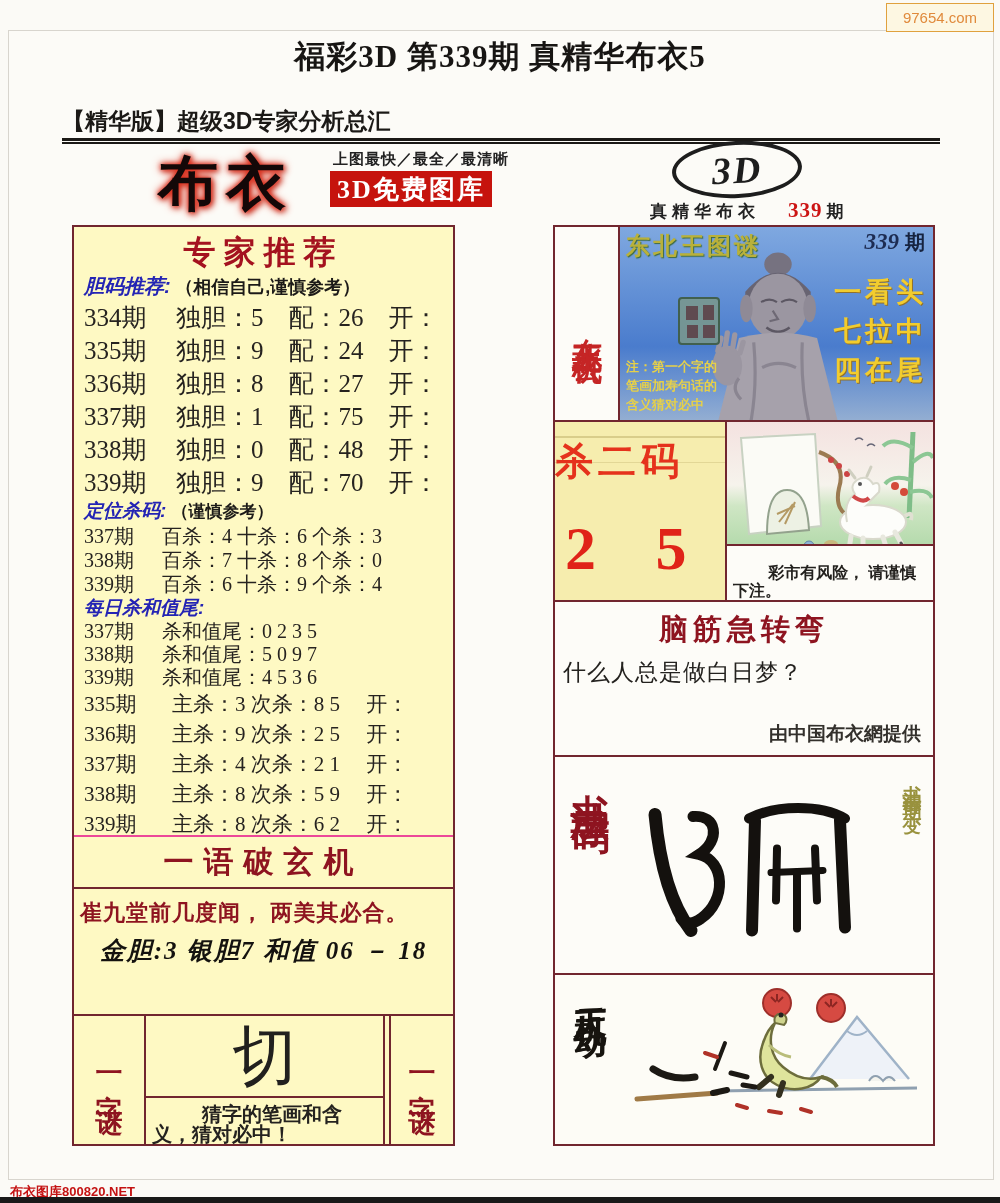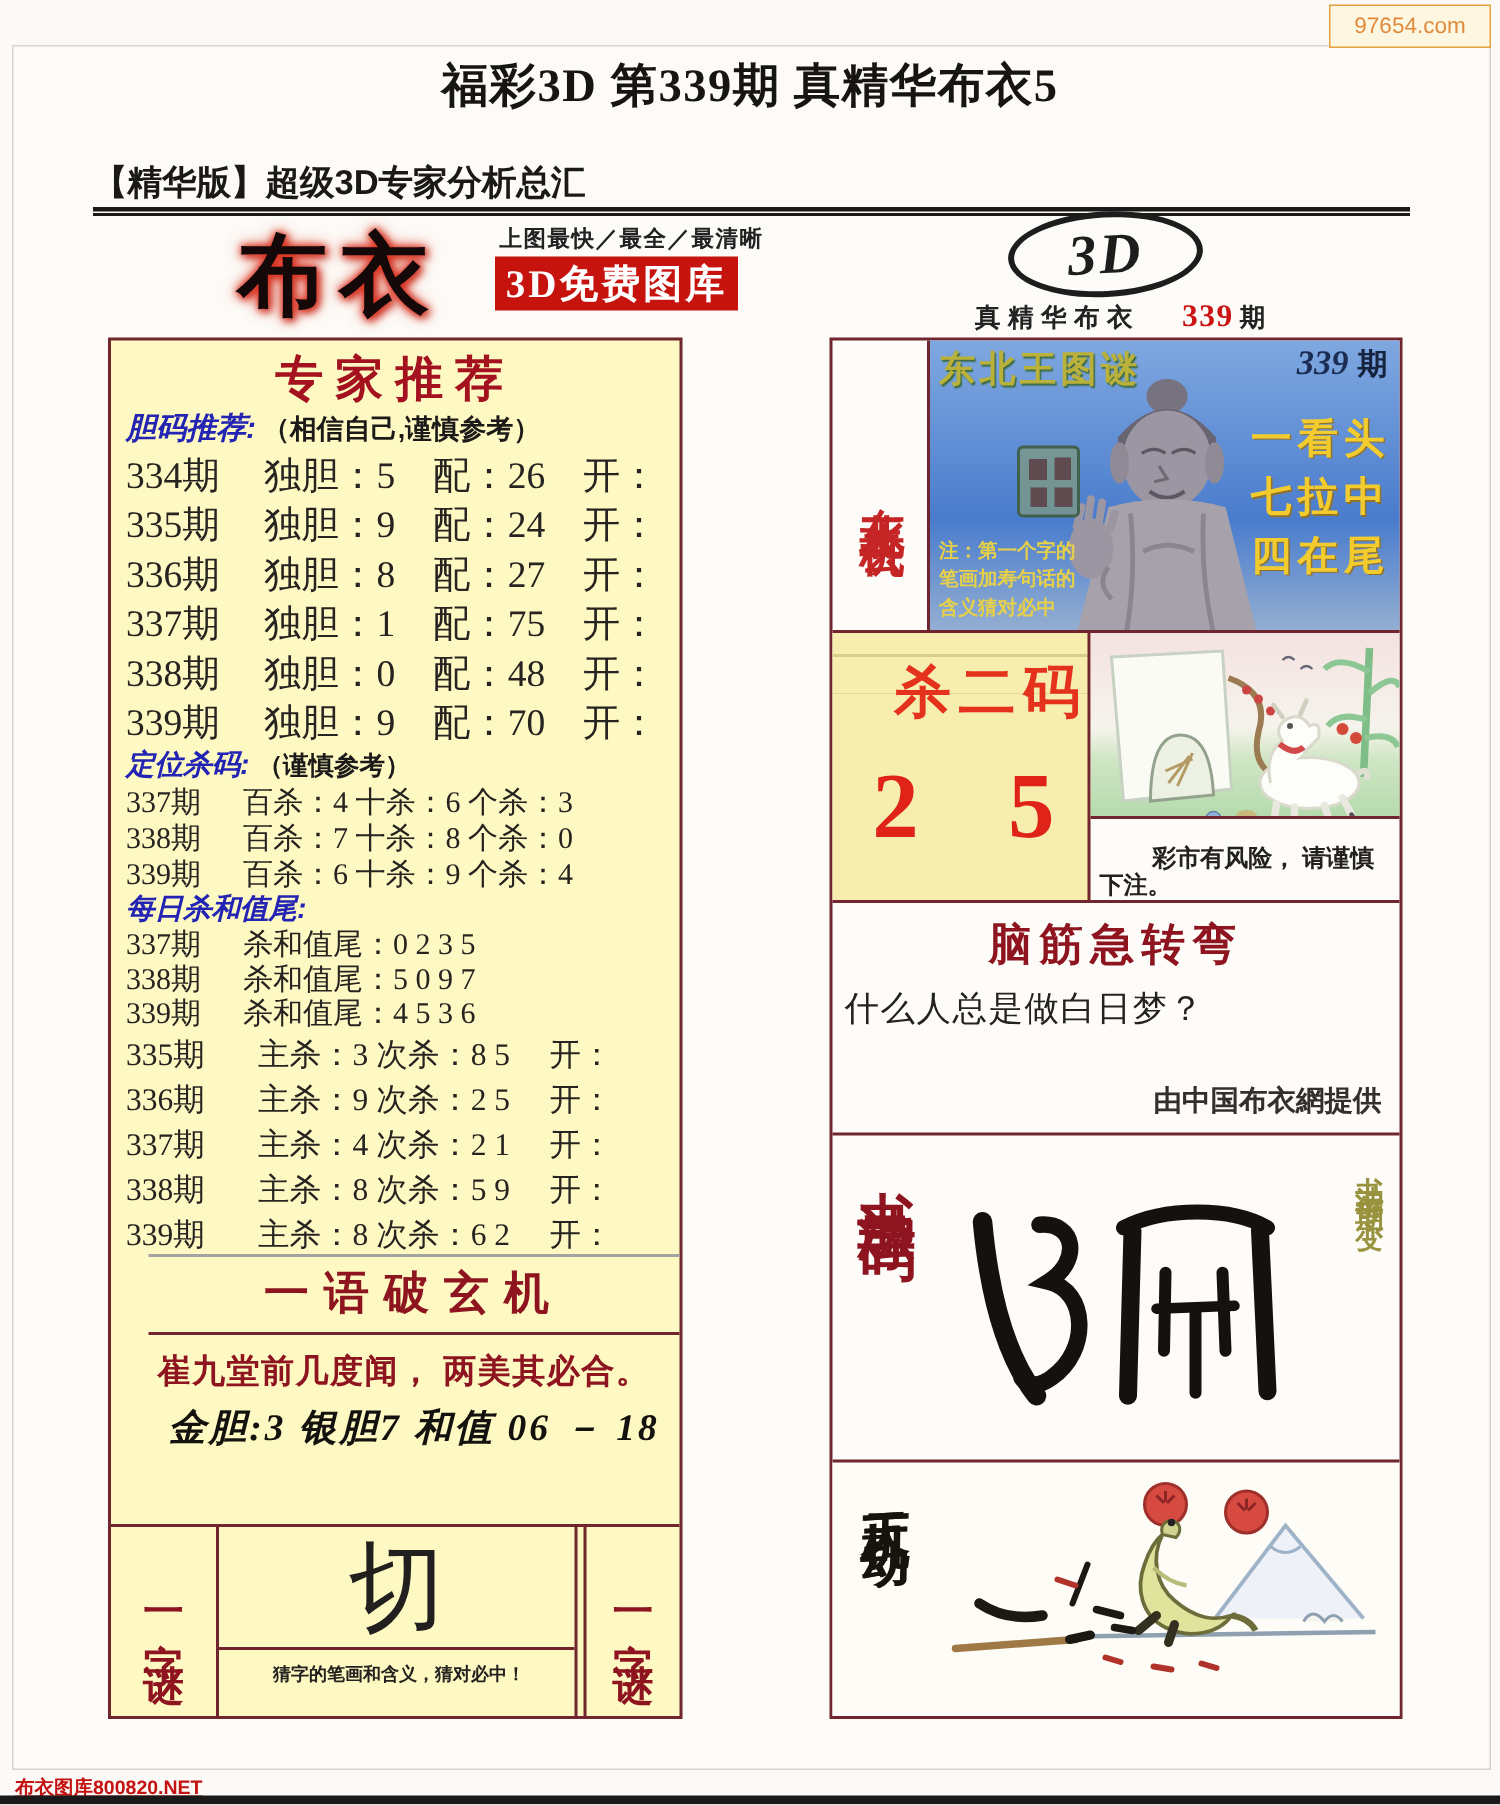--- a/index.html
+++ b/index.html
@@ -39,35 +39,35 @@
   .row .issue { flex:0 0 92px; }
   .dan-row { font-size:25px; line-height:33px; }
   .pos-row { font-size:20px; line-height:24px; }
   .pos-row .issue { flex-basis:78px; }
   .sum-row { font-size:20px; line-height:23px; }
   .sum-row .issue { flex-basis:78px; }
   .tri-row { font-size:21px; line-height:30px; }
   .tri-row .issue { flex-basis:88px; }
   .small-lbl { font-size:19px; line-height:24px; }
 
-  .sec-mystery { height:187px; border-top:2px solid #a3a3a3;margin-left:25px; }
+  .sec-mystery { height:187px; border-top:2px solid #ec4899; }
   .mystery-title { text-align:center; font-size:30px; font-weight:bold; color:#8e1420; letter-spacing:10px;
                    line-height:50px; border-bottom:2px solid #71262f; }
   .mystery-phrase { color:#8e1420; font-size:22px; font-weight:bold; padding:9px 4px 0 6px; letter-spacing:1px; }
   .mystery-gold { color:#14120f; font-size:25px; font-weight:bold; font-style:italic; text-align:center; padding-top:6px; letter-spacing:2px; }
 
   .sec-riddle { flex:1; border-top:2px solid #71262f; display:flex; }
   .riddle-side { width:72px; display:flex; align-items:center; justify-content:center;
                  writing-mode:vertical-rl; font-size:27px; font-weight:bold; color:#8e1420; letter-spacing:14px; }
   .riddle-side.left { border-right:2px solid #71262f; }
   .riddle-side.right { width:64px; border-left:2px solid #71262f; margin-left:4px; }
   .riddle-mid { flex:1; display:flex; flex-direction:column; border-right:2px solid #71262f; }
   .riddle-char { height:82px; border-bottom:2px solid #71262f; display:flex; align-items:center; justify-content:center;
                  font-size:64px; color:#21201e; }
-  .riddle-hint { flex:1; font-size:12px; font-weight:bold; color:#24221f; padding:6px 6px 18px 6px; text-indent:2.5em; line-height:20px; }
+  .riddle-hint { flex:1; font-size:20px; font-weight:bold; color:#24221f; padding:6px 6px 0 6px; text-indent:2.5em; line-height:20px; }
 
   
   .rightcol { left:553px; top:225px; width:382px; height:921px; border:2px solid #71262f; background:#fdfcf8;
               display:flex; flex-direction:column; }
   .sec-ne { height:193px; display:flex; }
   .ne-side { width:65px; border-right:2px solid #71262f; display:flex; align-items:center; justify-content:center;
              writing-mode:vertical-rl; font-size:30px; font-weight:bold; color:#c52525; letter-spacing:4px; }
   .ne-scene { flex:1; position:relative; background:linear-gradient(180deg,#7fa8e0 0%,#4a7ccd 62%,#93aed2 100%); overflow:hidden; }
   .ne-img-title { position:absolute; left:6px; top:3px; font-size:24px; font-weight:bold; color:#b9b13a;
                   letter-spacing:3px; text-shadow:1px 1px 1px #3d6a3d; }
@@ -77,21 +77,21 @@
   .ne-lines div { font-size:27px; font-weight:bold; color:#f2cc2e; letter-spacing:4px; line-height:39px;
                   text-shadow:1px 1px 0 #92712a; }
   .ne-note { position:absolute; left:6px; bottom:6px; font-size:13px; font-weight:bold; color:#e6d049; line-height:19px; }
   .ne-stamp { position:absolute; left:58px; top:70px; width:42px; height:48px; background:rgba(122,152,138,.85);
               border:2px solid #41604e; border-radius:4px; }
   .ne-stamp i { position:absolute; background:#58323a; opacity:.75; }
 
   .sec-kill { height:180px; border-top:2px solid #71262f; display:flex; }
   .kill-box { width:172px; border-right:2px solid #71262f; background:#f6edae;
               background-image:linear-gradient(#0000 0,#0000 14px,#d9cd8a 14px,#d9cd8a 16px,#0000 16px,#0000 40px,#e2d796 40px,#e2d796 41px,#0000 41px);
-              display:flex; flex-direction:column; align-items:flex-end; }
+              display:flex; flex-direction:column; align-items:flex-start;gap:10px; }
   .kill-title { margin-top:14px; font-size:38px; font-weight:bold; color:#e5321c; letter-spacing:5px; }
   .kill-value { margin-top:16px; font-size:62px; font-weight:bold; color:#e02318; letter-spacing:22px; text-indent:10px; }
   .kill-right { flex:1; display:flex; flex-direction:column; }
   .sheep-scene { flex:1; position:relative; overflow:hidden; }
   .kill-caption { border-top:2px solid #71262f; font-size:16px; font-weight:bold; color:#23211e;
                   padding:18px 6px 0 6px; line-height:18px; text-indent:2.2em; }
 
   .sec-brain { height:155px; border-top:2px solid #71262f; position:relative; }
   .brain-title { text-align:center; font-size:29px; font-weight:bold; color:#8e1420; letter-spacing:5px; padding-top:8px; }
   .brain-question { font-size:23px; color:#24221f; padding:7px 8px 0 8px; letter-spacing:1px; }

